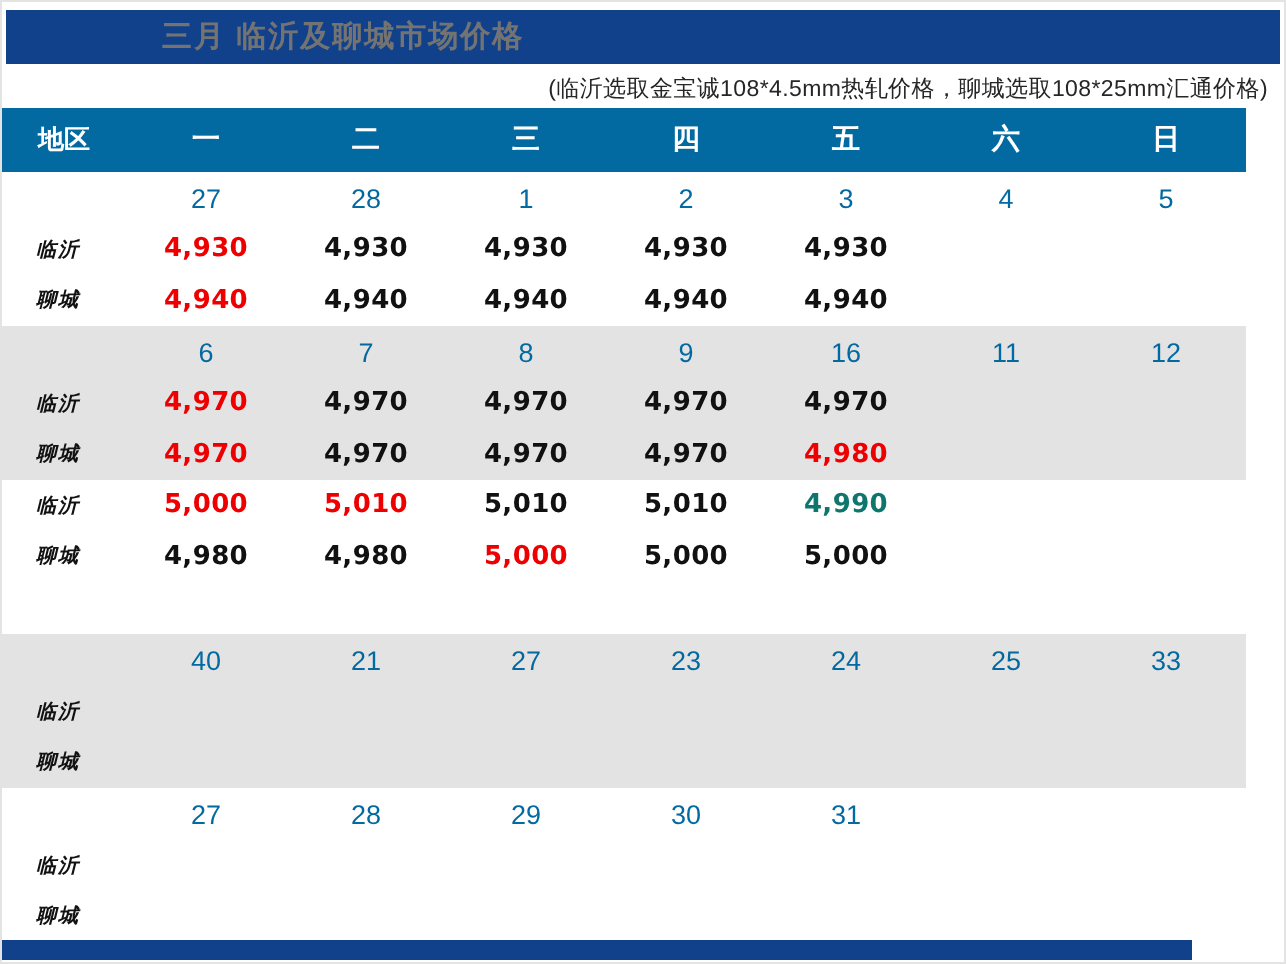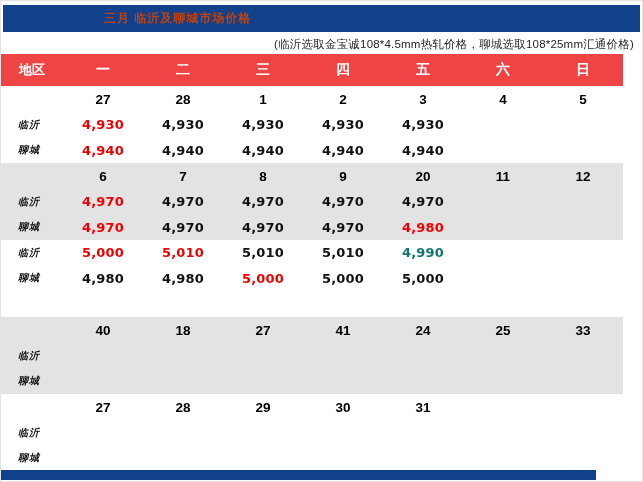--- a/index.html
+++ b/index.html
@@ -1,55 +1,55 @@
 <!DOCTYPE html>
 <html><head>
 <meta charset="utf-8">
 <style>
   html,body{margin:0;padding:0;background:#ffffff;}
   body{width:643px;height:482px;font-family:"Liberation Sans","DejaVu Sans",sans-serif;}
   .screen{position:relative;width:641px;height:480px;background:#ffffff;border:1px solid #e3e3e3;overflow:hidden;}
 
   .title-bar{position:absolute;top:4px;left:2px;right:2px;height:27px;display:flex;align-items:center;}
   .title-bar .bar-bg{position:absolute;inset:0;}
-  .title-text{position:relative;padding-left:101px;color:#c2410c;font-size:12px;font-weight:bold;letter-spacing:1px;}
+  .title-text{position:relative;padding-left:78px;color:#737373;font-size:15px;font-weight:bold;letter-spacing:1px;}
 
   .subtitle{position:absolute;top:36px;right:8px;font-size:11.5px;color:#262626;letter-spacing:0.2px;}
 
   .grid-row{display:grid;grid-template-columns:62px repeat(7,80px);}
 
   .header-row{position:absolute;top:53px;left:0;width:622px;height:32px;color:#ffffff;}
   .header-row .hcell{display:flex;align-items:center;justify-content:center;font-weight:bold;font-size:14px;}
   .header-row .hcell.region{font-size:13px;}
 
   .weeks{position:absolute;top:85px;left:0;width:622px;}
   .week{height:77px;}
   .row{height:25px;align-items:center;}
   .row.date-row{height:26px;}
   .row.city-row-last{height:26px;}
   .cell{display:flex;align-items:center;justify-content:center;font-size:13px;color:#1f1f1f;}
-  .date-cell{font-weight:700;font-size:13.5px;color:#000000;}
+  .date-cell{font-weight:400;font-size:13.5px;color:#0369a1;}
   .val-cell{font-weight:700;font-family:"DejaVu Sans","Liberation Sans",sans-serif;font-size:13px;letter-spacing:0.2px;}
   .row-label{justify-content:flex-start;padding-left:17px;font-size:10px;font-weight:bold;font-style:italic;font-family:"Liberation Serif","DejaVu Serif",serif;color:#111111;letter-spacing:1px;}
 
   .bottom-bar{position:absolute;top:469px;left:0;width:595px;height:10px;}
 </style>
 </head>
 <body>
 
 <div class="screen">
 
   <div class="title-bar">
     <div class="bar-bg" style="background: rgb(16, 65, 138);"></div>
     <span class="title-text">三月 临沂及聊城市场价格</span>
   </div>
 
   <div class="subtitle">(临沂选取金宝诚108*4.5mm热轧价格，聊城选取108*25mm汇通价格)</div>
 
-  <div class="header-row grid-row" style="background: #ef4444;">
+  <div class="header-row grid-row" style="background: #0369a1;">
     <div class="hcell region">地区</div>
     <div class="hcell">一</div>
     <div class="hcell">二</div>
     <div class="hcell">三</div>
     <div class="hcell">四</div>
     <div class="hcell">五</div>
     <div class="hcell">六</div>
     <div class="hcell">日</div>
   </div>
 
@@ -86,21 +86,21 @@
           <div class="cell val-cell"></div>
         </div>
       </div>
       <div class="week" style="background: rgb(228, 227, 227);">
         <div class="row date-row grid-row">
           <div class="cell"></div>
           <div class="cell date-cell">6</div>
           <div class="cell date-cell">7</div>
           <div class="cell date-cell">8</div>
           <div class="cell date-cell">9</div>
-          <div class="cell date-cell">20</div>
+          <div class="cell date-cell">16</div>
           <div class="cell date-cell">11</div>
           <div class="cell date-cell">12</div>
         </div>
         <div class="row grid-row city-row">
           <div class="cell row-label">临沂</div>
           <div class="cell val-cell" style="color: rgb(238, 0, 0);">4,970</div>
           <div class="cell val-cell" style="color: rgb(17, 17, 17);">4,970</div>
           <div class="cell val-cell" style="color: rgb(17, 17, 17);">4,970</div>
           <div class="cell val-cell" style="color: rgb(17, 17, 17);">4,970</div>
           <div class="cell val-cell" style="color: rgb(17, 17, 17);">4,970</div>
@@ -137,23 +137,23 @@
           <div class="cell val-cell" style="color: rgb(17, 17, 17);">5,000</div>
           <div class="cell val-cell" style="color: rgb(17, 17, 17);">5,000</div>
           <div class="cell val-cell"></div>
           <div class="cell val-cell"></div>
         </div>
       </div>
       <div class="week" style="background: rgb(228, 227, 227);">
         <div class="row date-row grid-row">
           <div class="cell"></div>
           <div class="cell date-cell">40</div>
-          <div class="cell date-cell">18</div>
+          <div class="cell date-cell">21</div>
           <div class="cell date-cell">27</div>
-          <div class="cell date-cell">41</div>
+          <div class="cell date-cell">23</div>
           <div class="cell date-cell">24</div>
           <div class="cell date-cell">25</div>
           <div class="cell date-cell">33</div>
         </div>
         <div class="row grid-row city-row">
           <div class="cell row-label">临沂</div>
           <div class="cell val-cell"></div>
           <div class="cell val-cell"></div>
           <div class="cell val-cell"></div>
           <div class="cell val-cell"></div>

